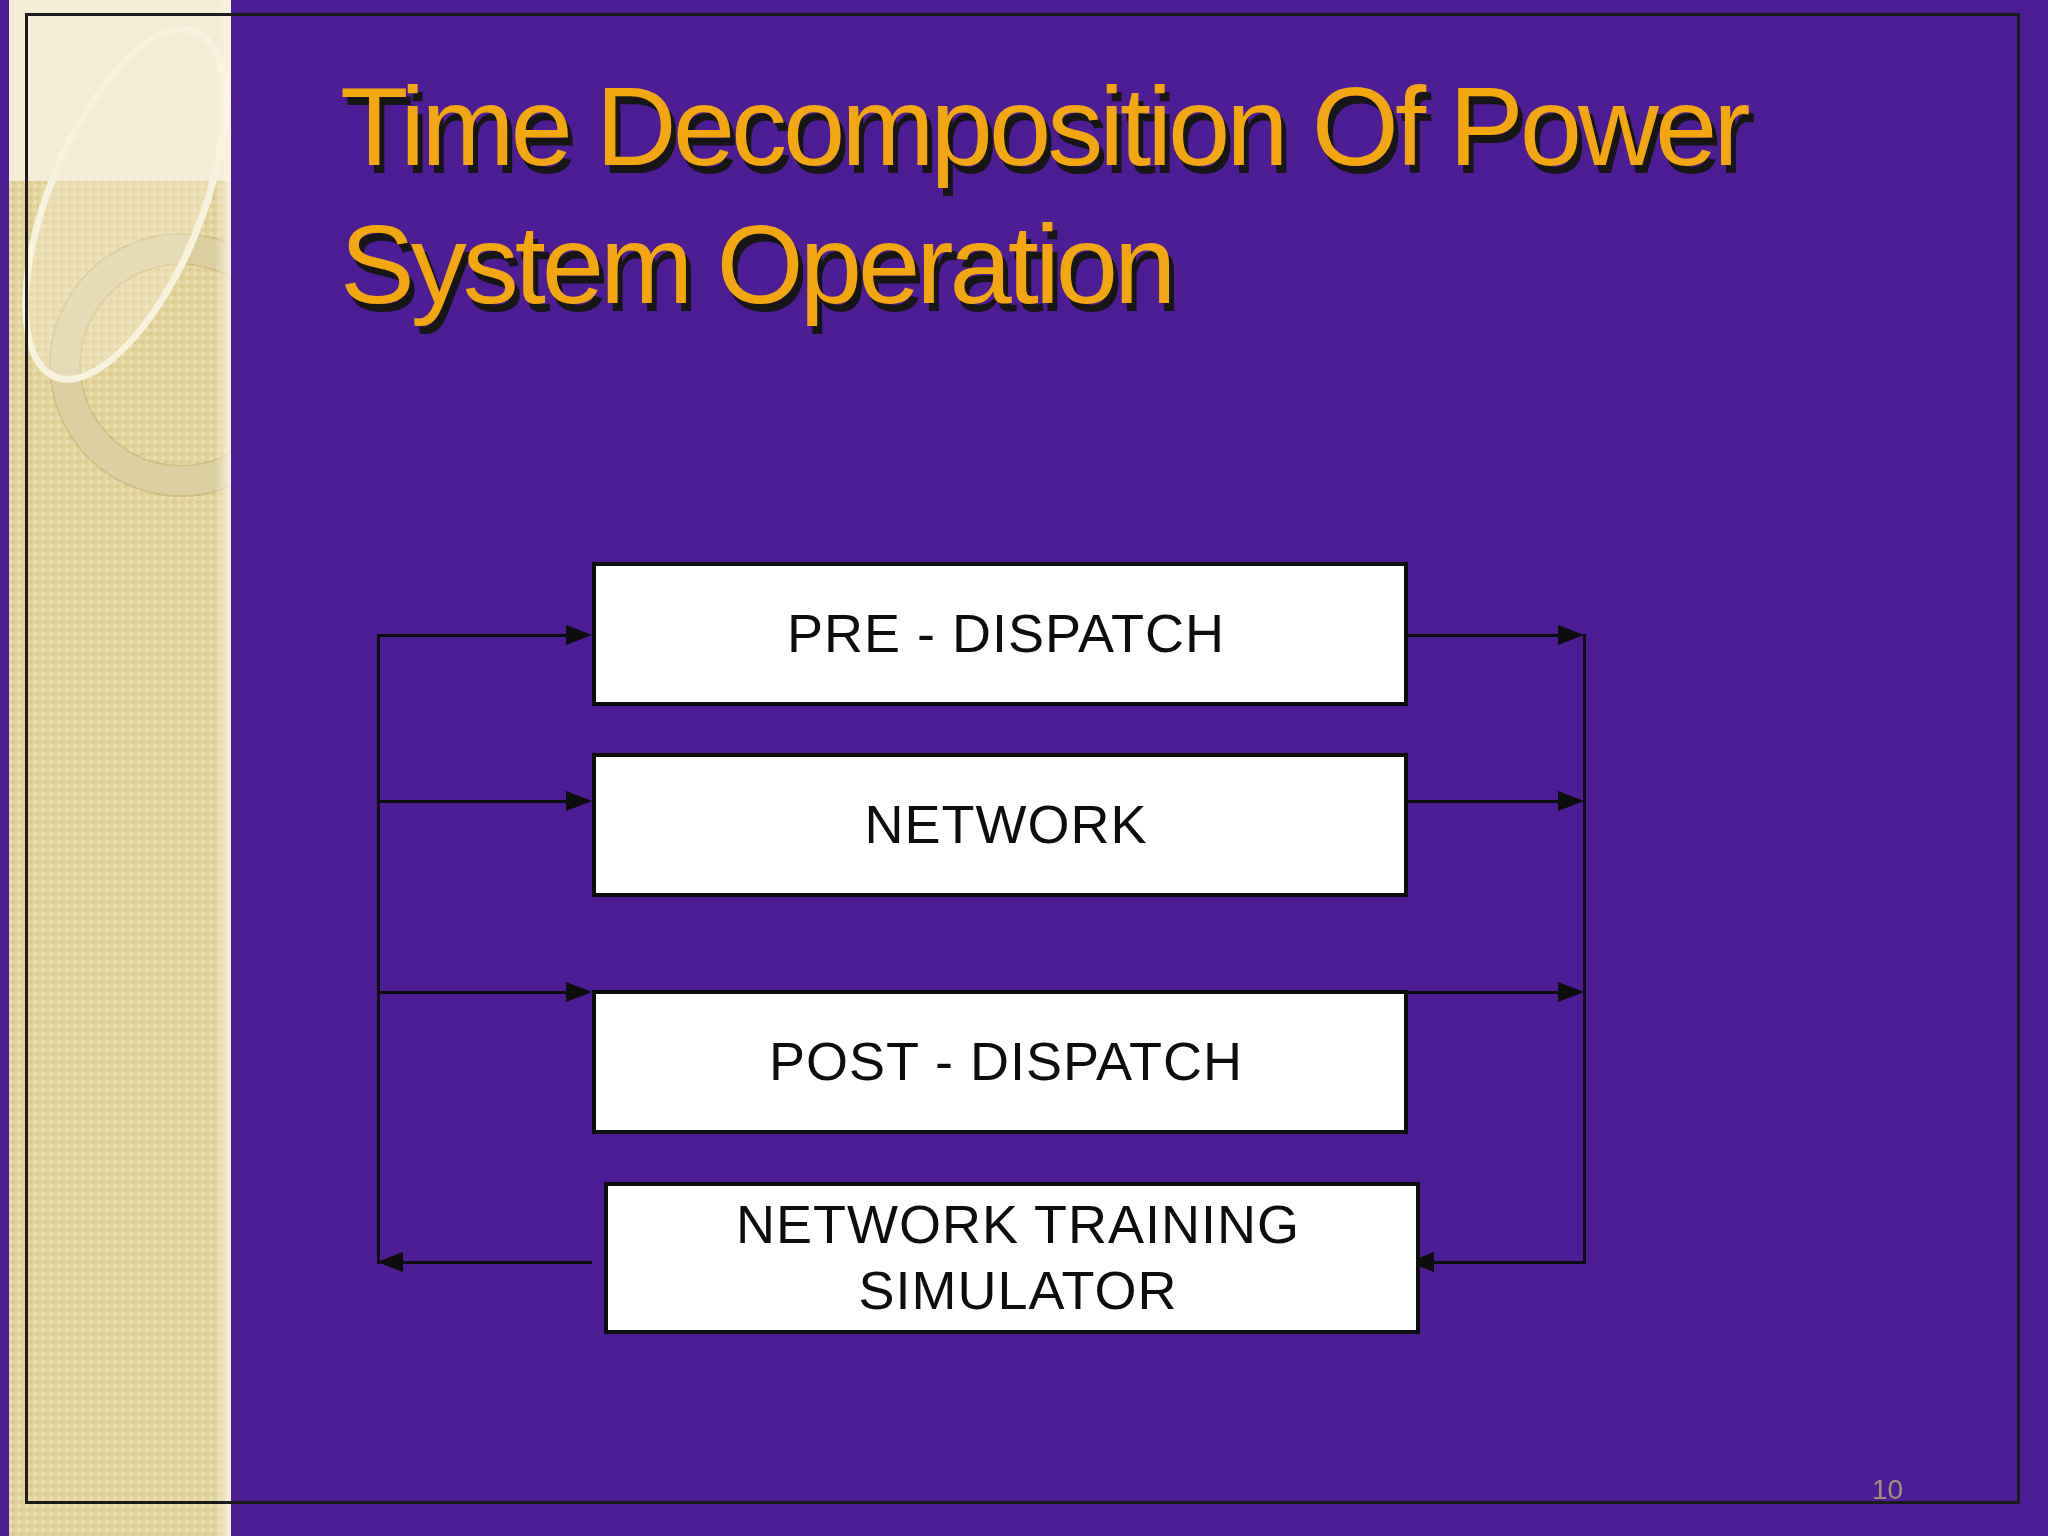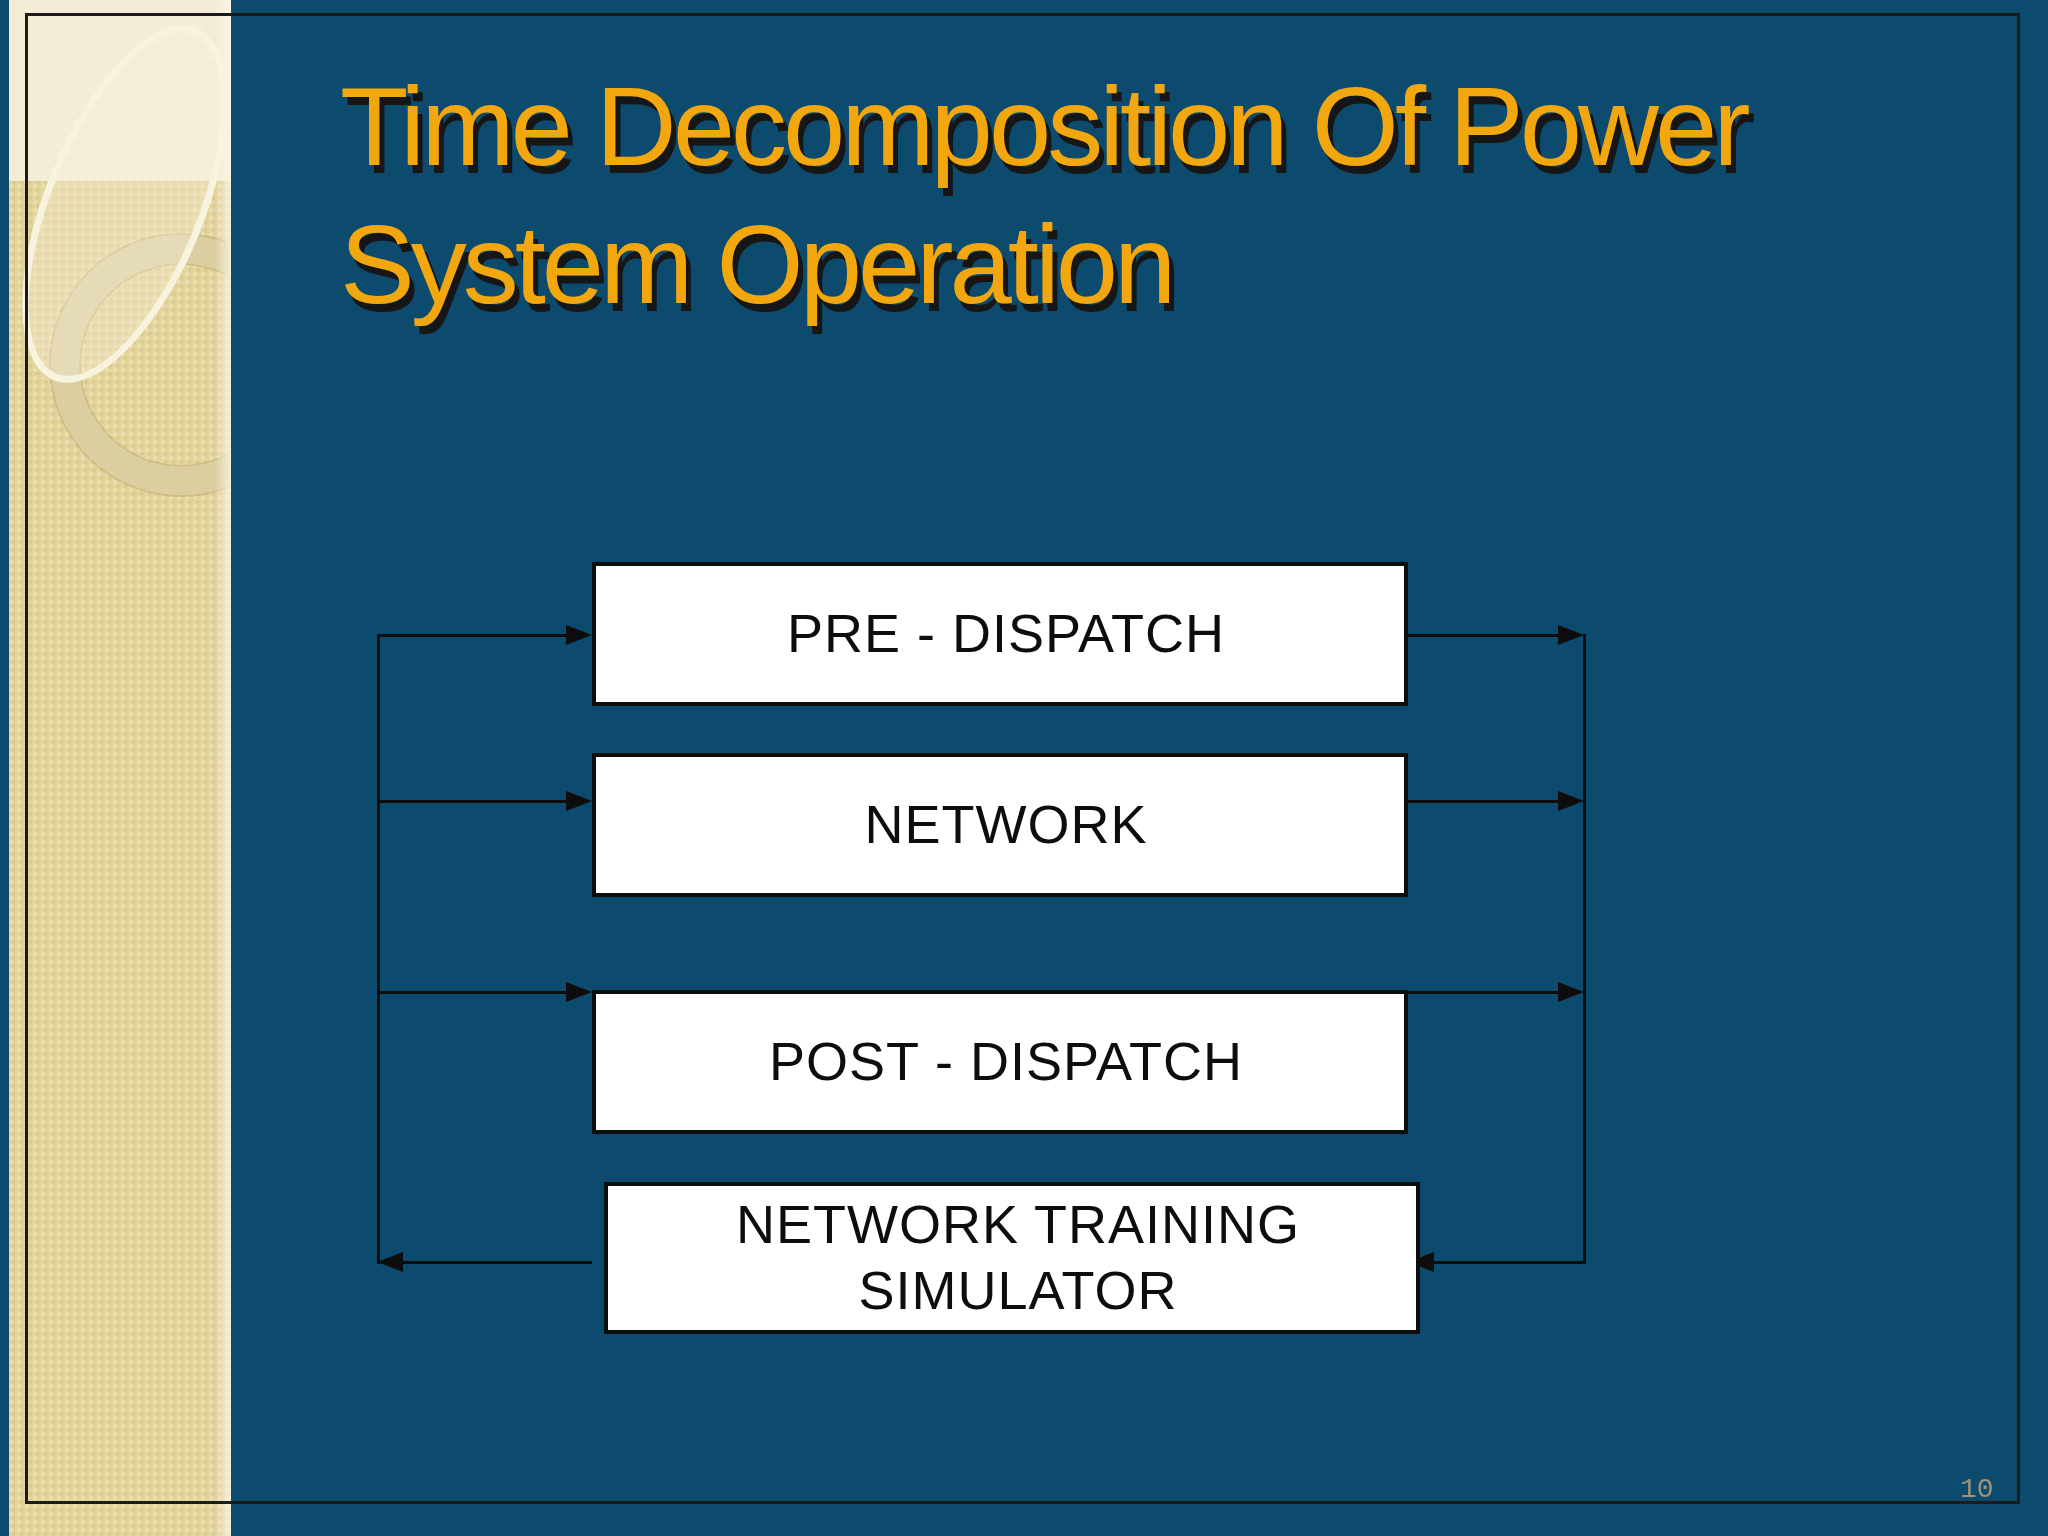--- a/index.html
+++ b/index.html
@@ -4,21 +4,21 @@
 <style>
   html, body {
     margin: 0;
     padding: 0;
     background: #ffffff;
   }
   .slide {
     position: relative;
     width: 2048px;
     height: 1536px;
-    background: #0c4a6e;
+    background: #4c1d95;
     overflow: hidden;
     font-family: "Liberation Sans", sans-serif;
   }
 
   
   .sidebar {
     position: absolute;
     left: 9px; top: 0;
     width: 222px; height: 1536px;
     background-color: #e3d49c;
@@ -127,22 +127,22 @@
     border-top: 10px solid transparent;
     border-bottom: 10px solid transparent;
     z-index: 1;
   }
   .arrow-r { border-left: 26px solid #0d0d0d; }
   .arrow-l { border-right: 26px solid #0d0d0d; }
 
   
   .page-number {
     position: absolute;
-    left: 1960px; top: 1474px;
-    font-family: Liberation Mono, monospace;
+    left: 1872px; top: 1474px;
+    font-family: Liberation Sans, sans-serif;
     font-size: 28px;
     color: #9d937d;
     text-align: center;
   }
 </style>
 </head>
 <body>
 
 <div class="slide">
 

